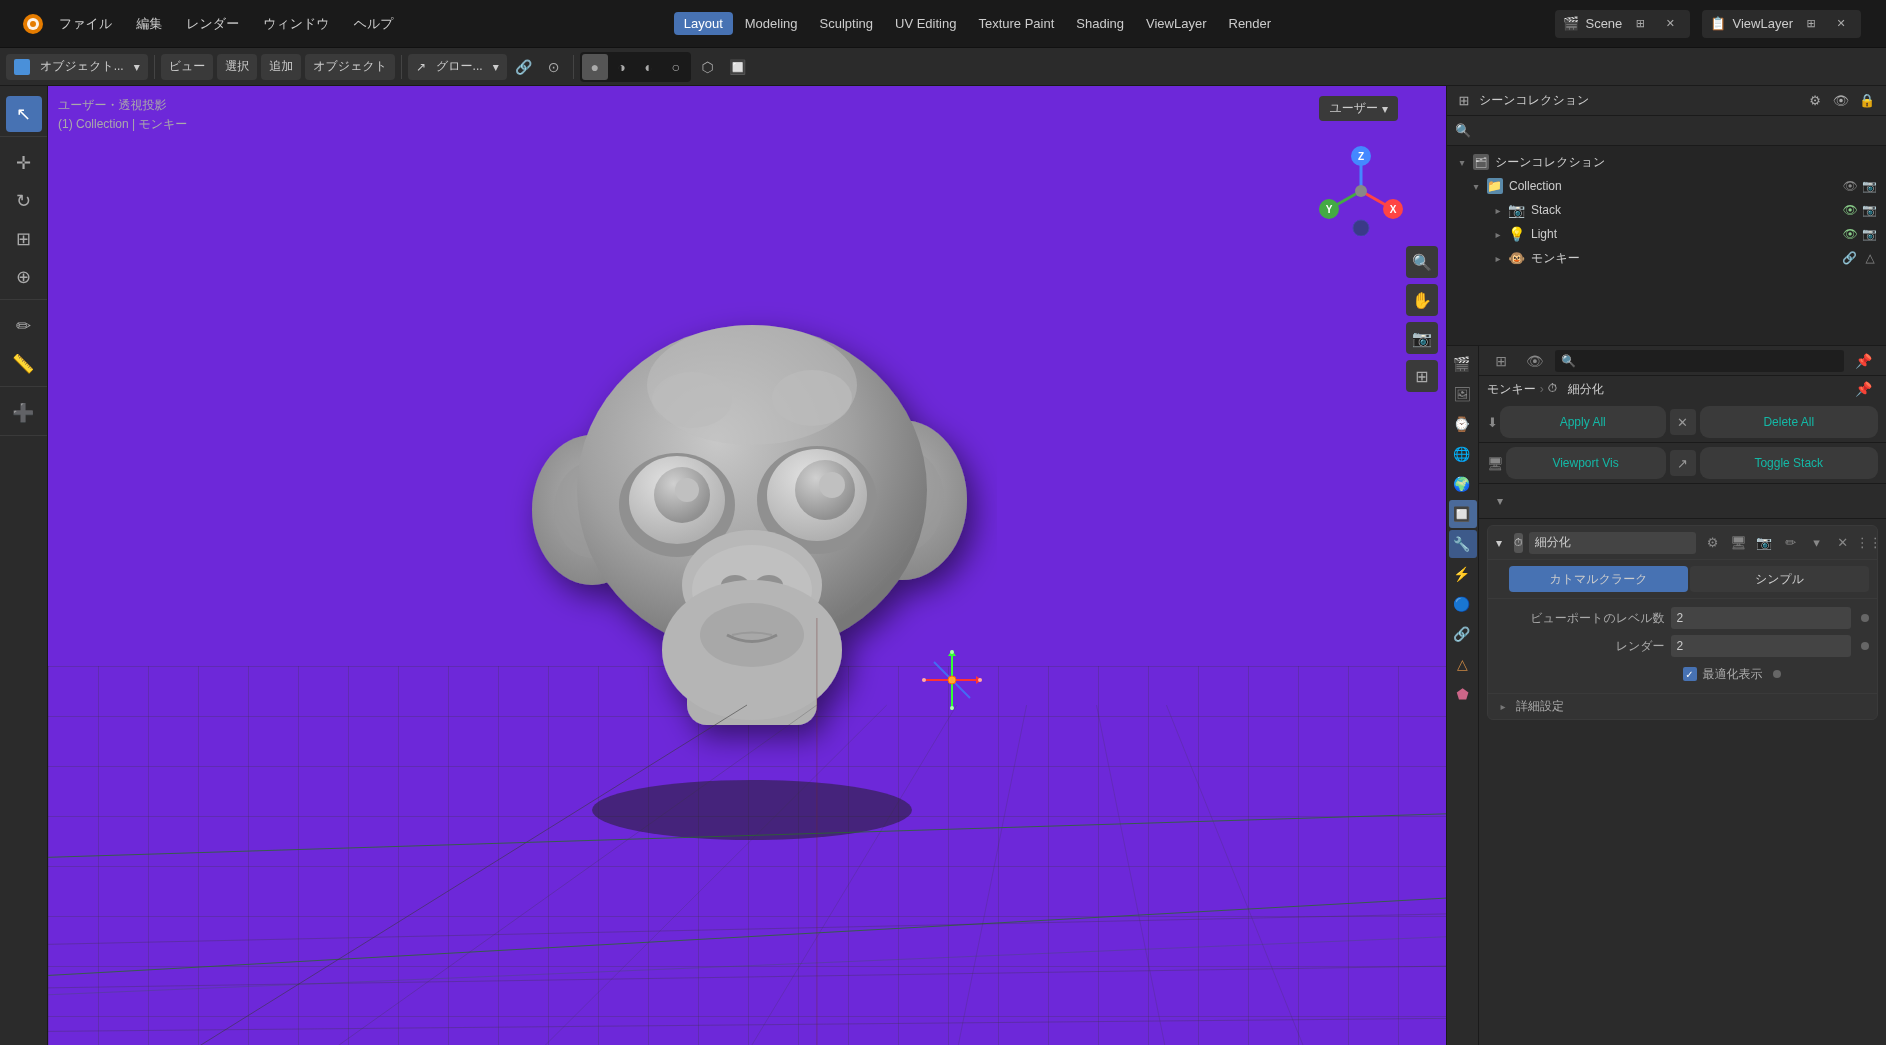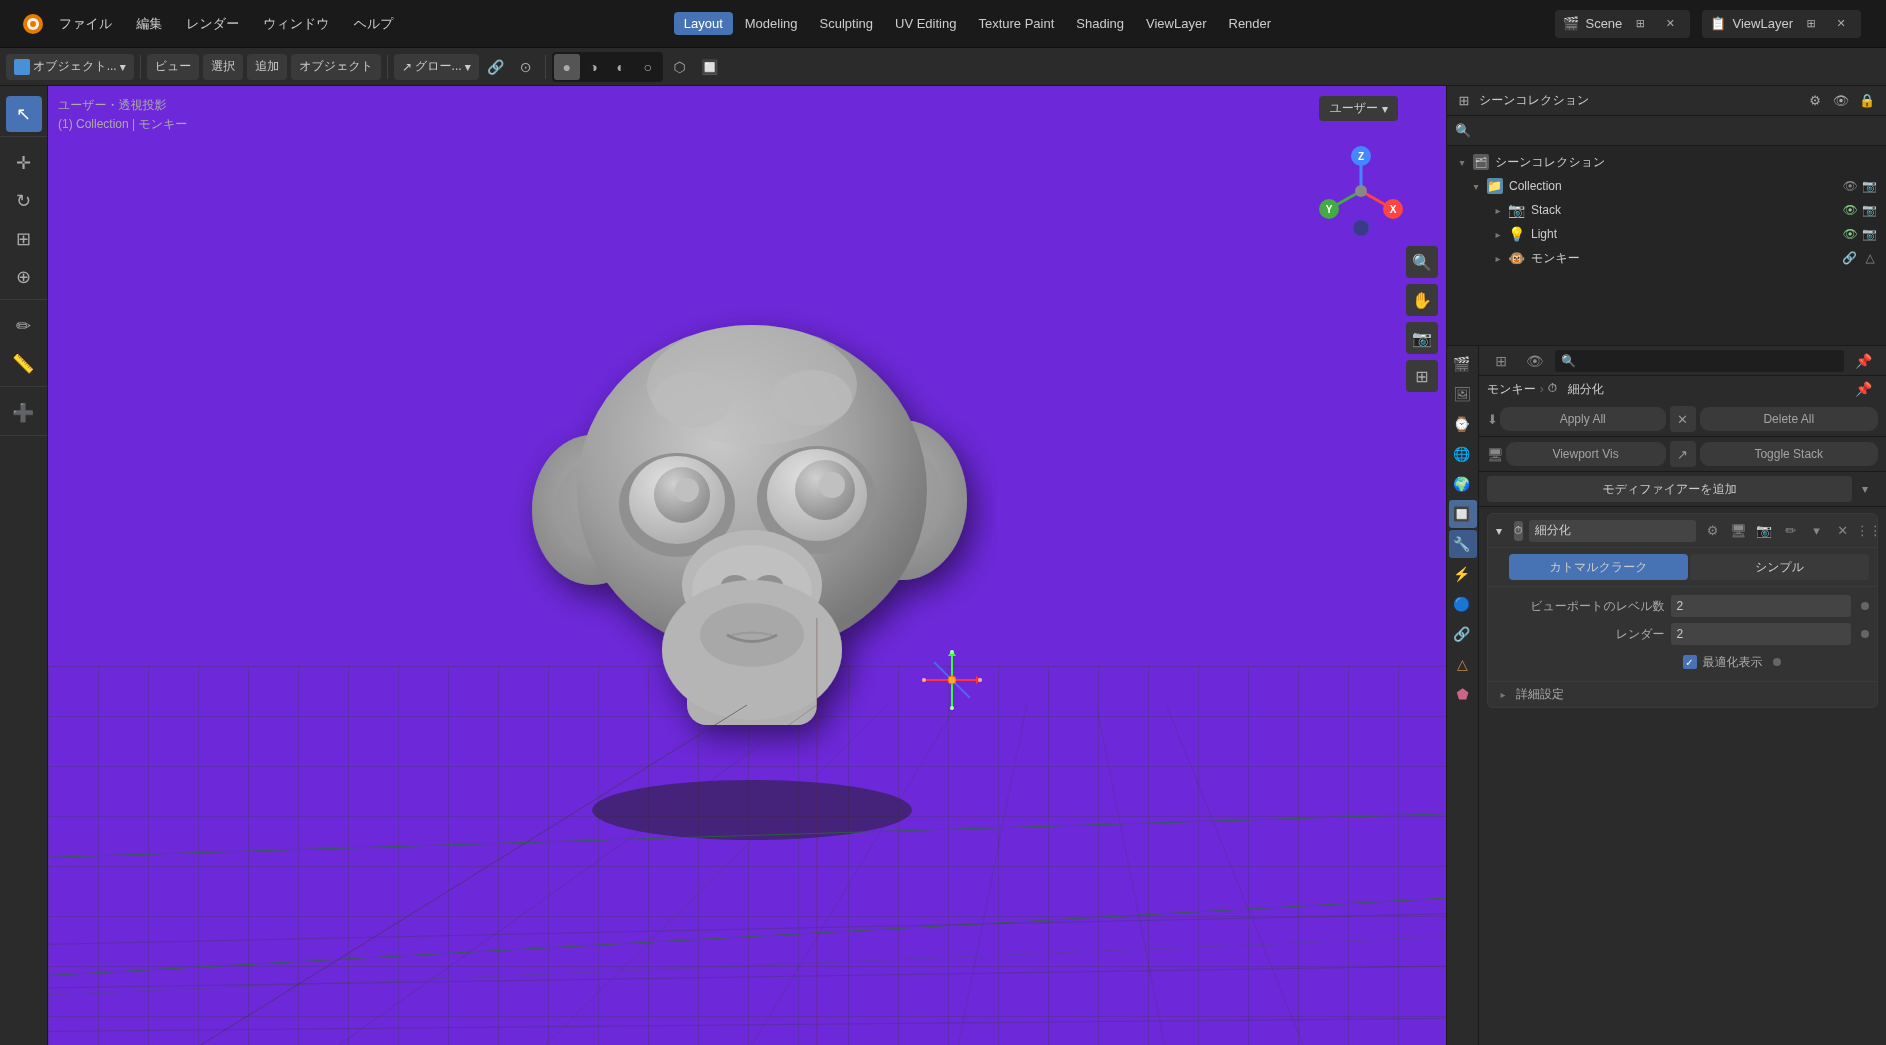--- a/index.html
+++ b/index.html
@@ -68,21 +68,21 @@
     }
     .tb2-btn {
       padding: 3px 8px;
       background: #3a3a3a;
       border-radius: 4px;
       color: #ccc;
       font-size: 12px;
       cursor: pointer;
       display: flex;
       align-items: center;
-      gap: 3px;
+      gap: 10px;
       height: 26px;
     }
     .tb2-separator {
       width: 1px;
       height: 24px;
       background: #444;
       margin: 0 2px;
     }
     .tb2-icon-btn {
       width: 26px;
@@ -397,28 +397,28 @@
     
     .modifier-btn-row {
       display: flex;
       align-items: center;
       padding: 4px 8px;
       gap: 4px;
       border-bottom: 1px solid #1a1a1a;
     }
     .mod-btn {
       flex: 1;
-      height: 24px;
+      height: 32px;
       background: #3a3a3a;
       border-radius: 9px;
       display: flex;
       align-items: center;
       justify-content: center;
       cursor: pointer;
-      color: #a3a3a3;
+      color: #14b8a6;
       font-size: 12px;
       gap: 4px;
     }
     .mod-btn-x {
       width: 26px;
       height: 26px;
       background: #3a3a3a;
       border-radius: 4px;
       display: flex;
       align-items: center;
@@ -1058,21 +1058,20 @@
               <span style="color:#888;font-size:13px;">🖥</span>
               <div class="mod-btn">Viewport Vis</div>
             </div>
             <div class="mod-btn-x">↗</div>
             <div style="flex:1;">
               <div class="mod-btn">Toggle Stack</div>
             </div>
           </div>
 
           <div class="add-modifier-row">
-            <div class="add-modifier-btn">モディファイアーを追加</div>
             <div class="add-mod-arrow">▾</div>
           </div>
 
           <div class="modifier-card">
 
             <div class="modifier-card-header">
 
               <div class="mod-toggle">▾</div>
 
               <div style="width:14px;height:14px;border-radius:50%;background:#5599ff;cursor:pointer;"></div>

